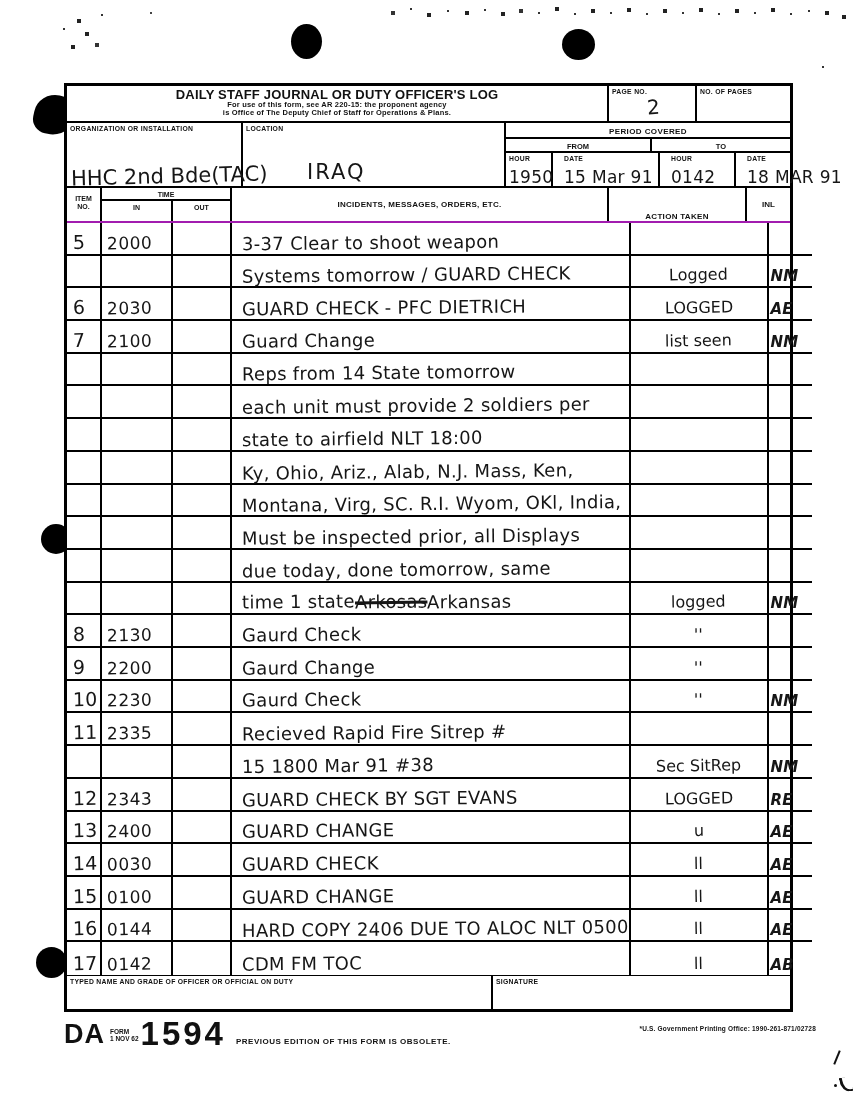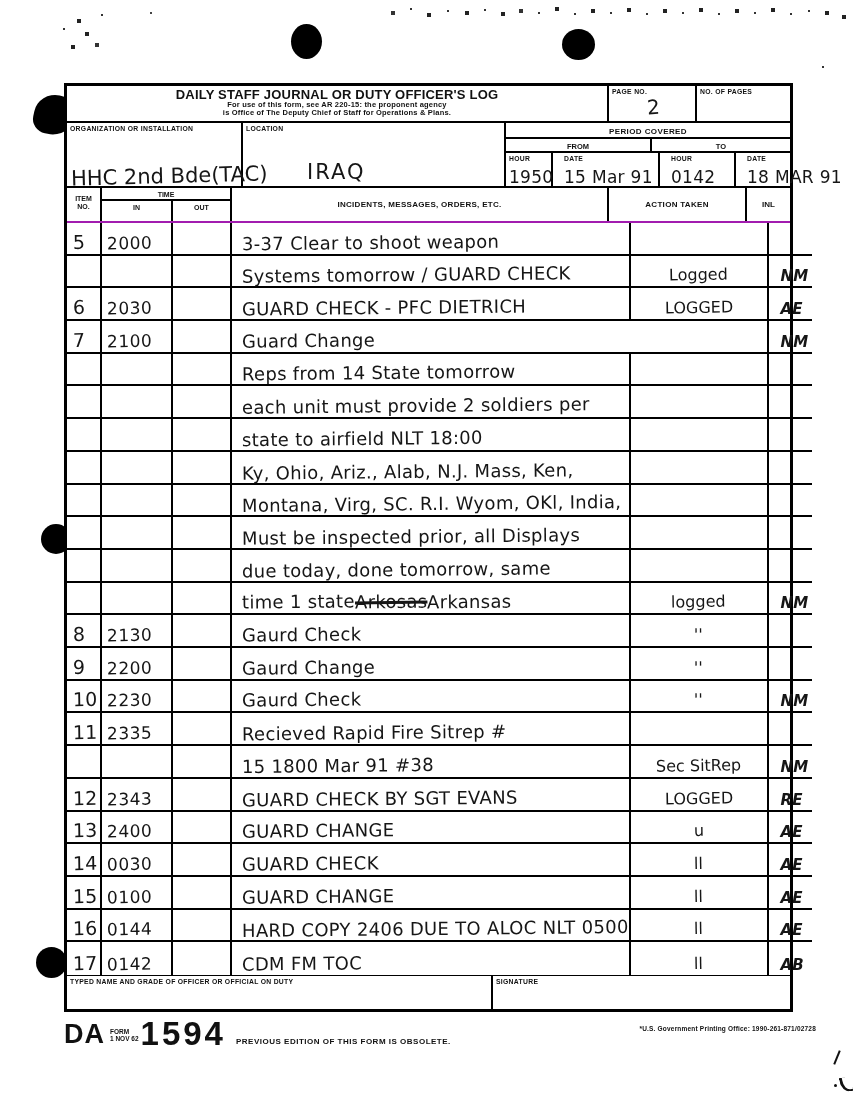--- a/index.html
+++ b/index.html
@@ -28,33 +28,33 @@
   .hd-row .cell{overflow:visible;}
   
   .thead{height:33px;border-bottom:2px solid #a21caf;display:flex;font-weight:bold;}
   .c-item{width:35px;text-align:center;font-size:7px;line-height:8px;padding-top:7px;}
   .time-group{width:130px;display:flex;flex-direction:column;}
   .time-top{height:13px;border-bottom:2px solid #000;text-align:center;font-size:7px;padding-top:3px;box-sizing:border-box;}
   .time-bottom{flex:1;display:flex;}
   .tb-in{width:71px;border-right:2px solid #000;text-align:center;font-size:7px;padding-top:3px;box-sizing:border-box;}
   .tb-out{flex:1;text-align:center;font-size:7px;padding-top:3px;}
   .c-inc{flex:1;text-align:center;font-size:8px;letter-spacing:.3px;padding-top:12px;}
-  .c-act{width:138px;text-align:center;font-size:8px;letter-spacing:.3px;padding-top:12px;}
+  .c-act{width:138px;text-align:center;font-size:8px;letter-spacing:.3px;padding-top:24px;}
   .c-inl{width:43px;text-align:center;font-size:8px;padding-top:12px;}
   
   .tbody{flex:1;display:grid;grid-auto-rows:1fr;}
   .trow{display:flex;border-bottom:2px solid #000;box-sizing:border-box;}
   .trow:last-child{border-bottom:none;}
   .td{box-sizing:border-box;position:relative;overflow:visible;display:flex;align-items:flex-end;}
   .td-item{width:35px;border-right:2px solid #000;padding:0 0 1px 6px;}
   .td-in{width:71px;border-right:2px solid #000;padding:0 0 1px 5px;}
   .td-out{width:59px;border-right:2px solid #000;}
   .td-inc{flex:1;border-right:2px solid #000;padding:0 0 1px 10px;white-space:nowrap;}
   .td-act{width:138px;border-right:2px solid #000;justify-content:center;padding-bottom:2px;}
-  .td-inl{width:43px;padding:0 0 1px 12px;}
+  .td-inl{width:43px;padding:0 0 1px 2px;}
   
   .hand{font-family:"DejaVu Sans",sans-serif;color:#161616;}
   .h-item{font-size:19px;transform:rotate(-1deg);}
   .h-time{font-size:17px;letter-spacing:.5px;transform:rotate(-1deg);}
   .h-inc{font-size:18px;transform:rotate(-0.6deg);letter-spacing:.3px;}
   .h-act{font-size:16px;transform:rotate(-1deg);}
   .h-inl{font-size:15px;font-style:italic;font-weight:bold;}
   .h-val{font-size:17px;letter-spacing:.3px;}
   .strike{text-decoration:line-through;text-decoration-thickness:3px;}
   .org-val{position:absolute;left:4px;bottom:-2px;font-size:21px;white-space:nowrap;transform:rotate(-1.5deg);}
@@ -239,20 +239,23 @@
         </div>
         <div class="td td-in">
           <span class="hand h-time">2100</span>
         </div>
         <div class="td td-out">
           <span class="hand h-time"></span>
         </div>
         <div class="td td-inc">
           <span class="hand h-inc">Guard Change</span>
         </div>
+        <div class="td td-act">
+          <span class="hand h-act">list seen</span>
+        </div>
         <div class="td td-inl">
           <span class="hand h-inl">NM</span>
         </div>
       </div>
       <div class="trow">
         <div class="td td-item">
           <span class="hand h-item"></span>
         </div>
         <div class="td td-in">
           <span class="hand h-time"></span>

